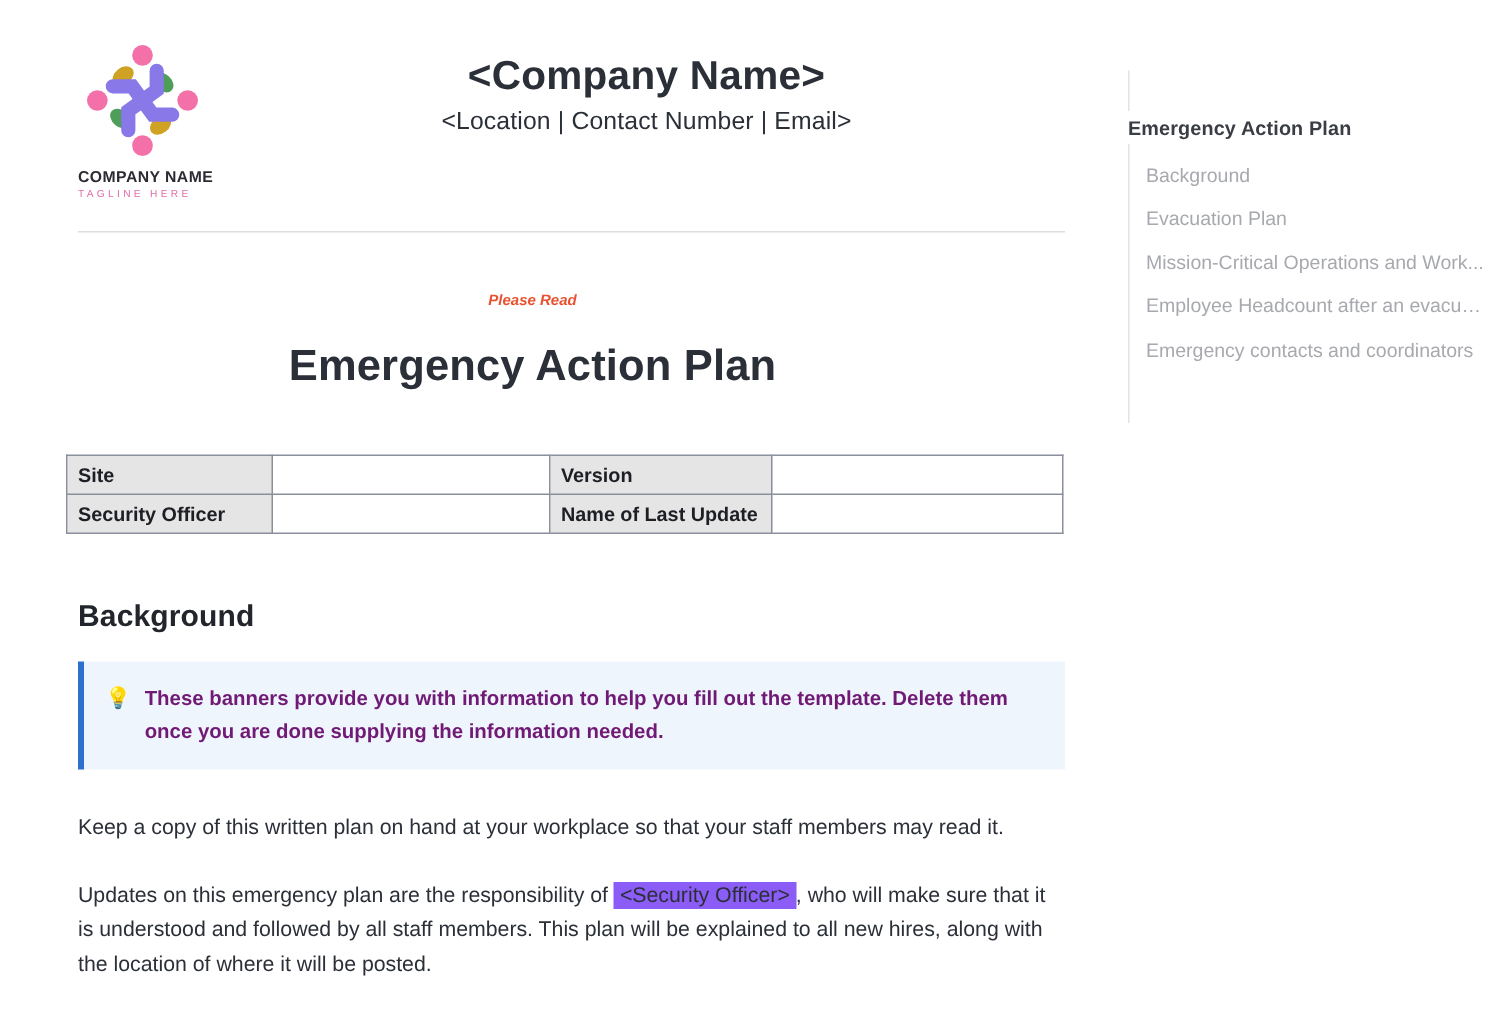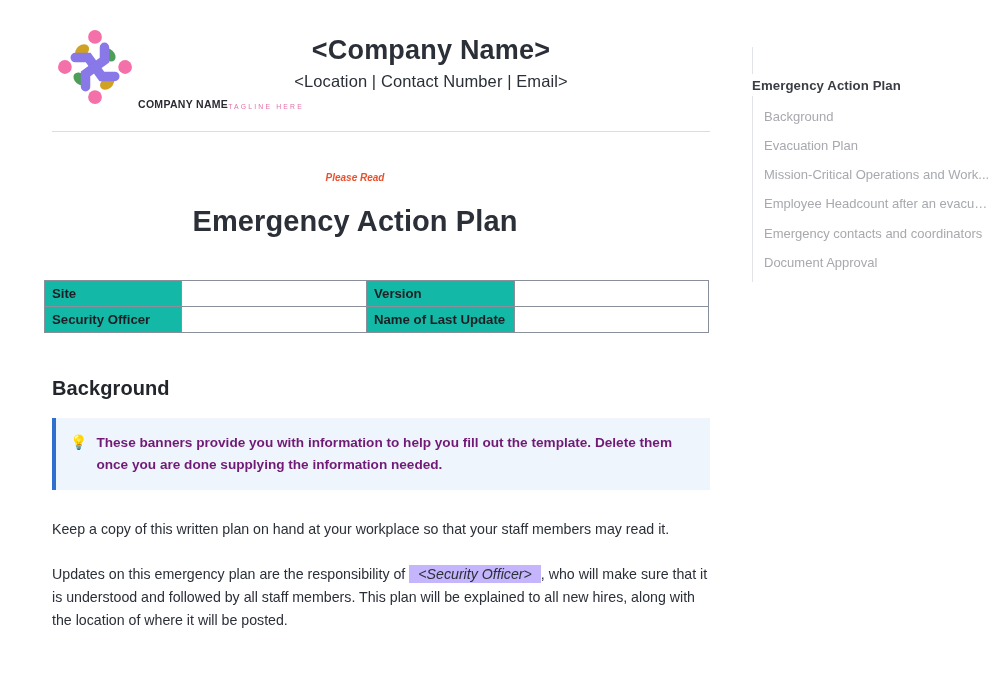--- a/index.html
+++ b/index.html
@@ -33,22 +33,22 @@
   .letterhead {
     display: flex;
     align-items: flex-start;
     padding: 18px 30px 0 52px;
   }
 
   .logo-block {
     width: 130px;
     flex: 0 0 130px;
     display: flex;
-    flex-direction: row;
-    align-items: flex-end;
+    flex-direction: column;
+    align-items: flex-start;
     padding-top: 6px;
   }
 
   .logo-mark {
     width: 86px;
     height: 86px;
     position: relative;
   }
 
   .logo-caption-name {
@@ -129,21 +129,21 @@
   .meta-table td {
     border: 1px solid #8a909b;
     height: 26px;
     padding: 2px 7px;
     font-size: 13.2px;
     color: #1d1f24;
     vertical-align: middle;
   }
 
   .meta-table td.label {
-    background: #14b8a6;
+    background: #e5e5e5;
     font-weight: bold;
   }
 
   .meta-table td.value {
     background: #ffffff;
   }
 
   .col-label-a { width: 137px; }
   .col-value-a { width: 185px; }
   .col-label-b { width: 148px; }
@@ -186,23 +186,22 @@
     margin: 28px 30px 0 52px;
     font-size: 14.2px;
     line-height: 1.62;
     color: #2b2f38;
     max-width: 665px;
   }
 
   .body-para.second { margin-top: 22px; }
 
   .placeholder-hl {
-    background: #c4b5fd;
-    font-style: italic;
-    padding: 1px 9px;
+    background: #8b5cf6;
+    padding: 1px 4px;
   }
 
   
   .outline {
     width: 260px;
     height: 675px;
     position: relative;
     padding-top: 47px;
     background: #ffffff;
   }
@@ -332,16 +331,15 @@
     <div class="outline-rail-top"></div>
     <div class="outline-rail-bottom"></div>
 
     <div class="outline-title">Emergency Action Plan</div>
 
     <div class="outline-item">Background</div>
     <div class="outline-item">Evacuation Plan</div>
     <div class="outline-item">Mission-Critical Operations and Work...</div>
     <div class="outline-item">Employee Headcount after an evacua...</div>
     <div class="outline-item">Emergency contacts and coordinators</div>
-    <div class="outline-item">Document Approval</div>
   </div>
 
 </div>
 
 </body></html>

